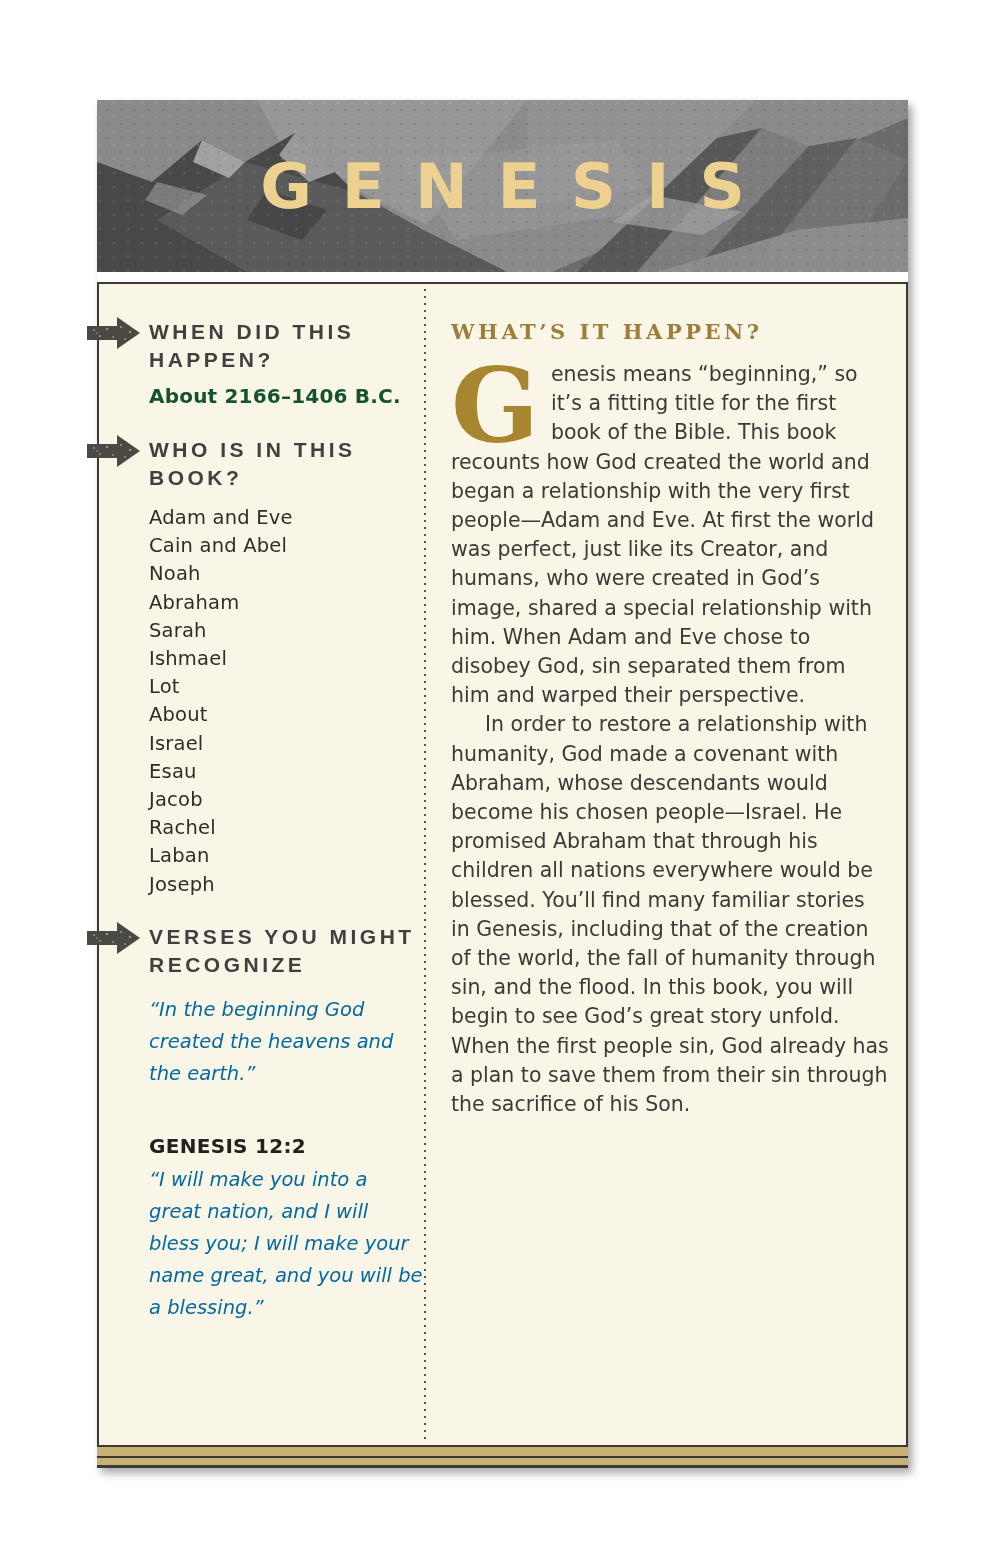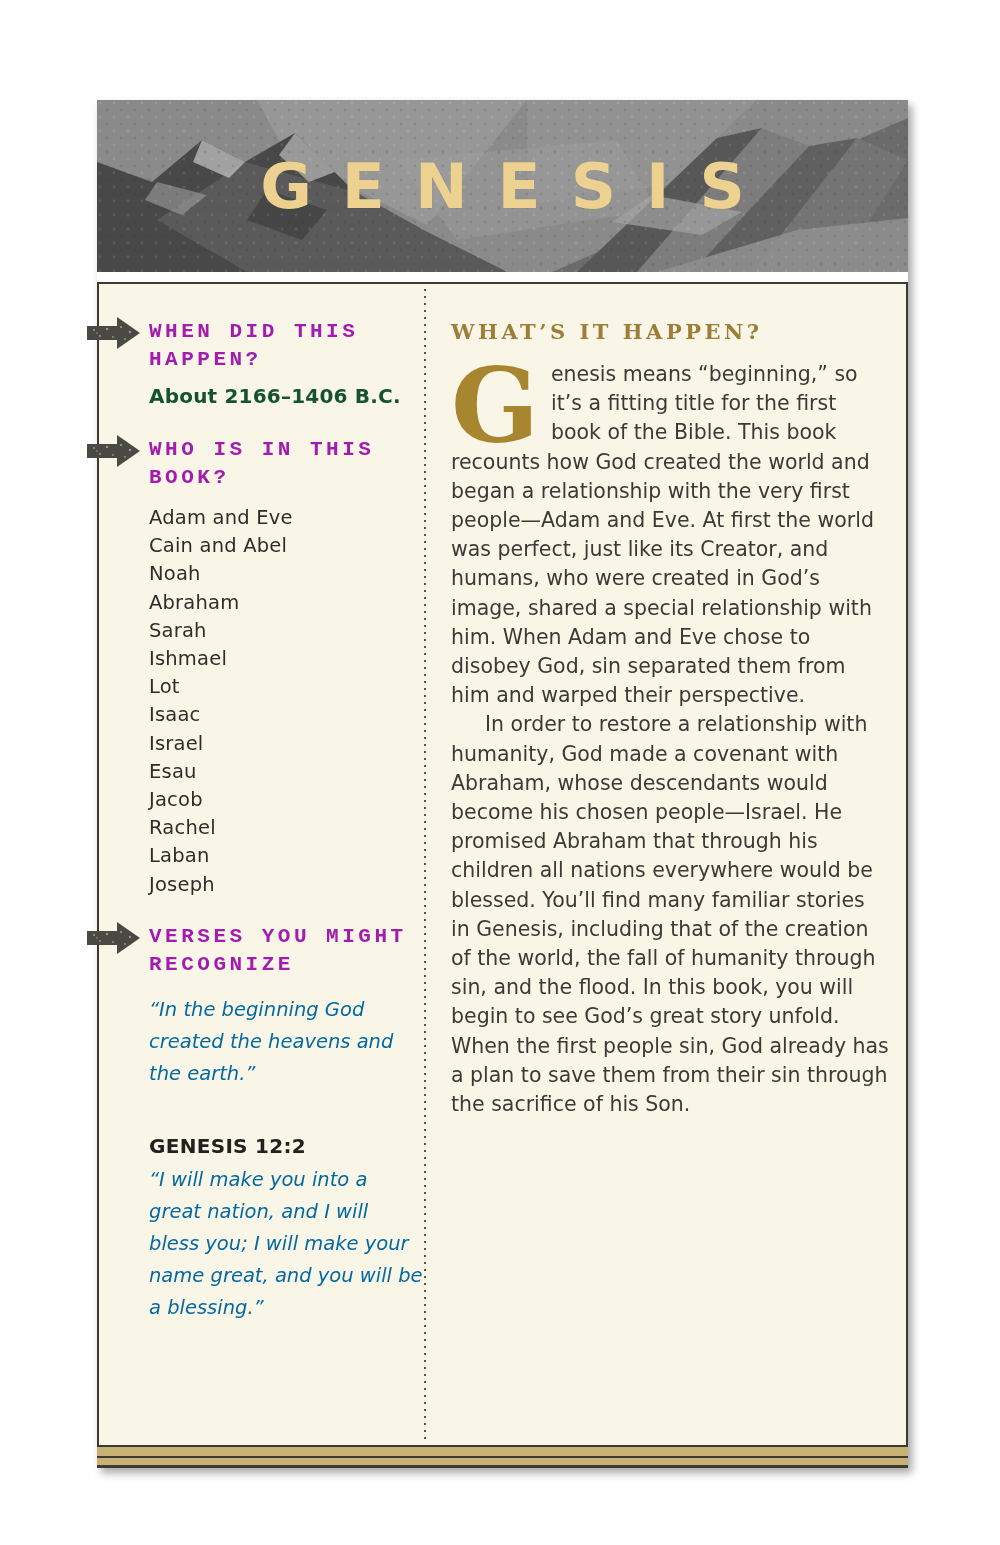--- a/index.html
+++ b/index.html
@@ -31,23 +31,23 @@
     background:#faf6e7;border:2px solid #3c3a31;border-bottom:none;
   }
   .divider{
     position:absolute;left:325px;top:5px;bottom:5px;width:2px;
     background-image:repeating-linear-gradient(to bottom,#55534c 0 2px,transparent 2px 7px);
   }
   
   .left-col{position:absolute;left:50px;top:34px;width:274px;}
   .section{position:relative;}
   .section h2{
-    margin:0;font-family:Liberation Mono, monospace;
+    margin:0;font-family:Liberation Sans, sans-serif;
     font-size:21px;font-weight:700;letter-spacing:3.5px;line-height:28px;
-    color:#a21caf;
+    color:#404040;
   }
   .arrow{position:absolute;left:-62px;top:-3px;width:53px;height:36px;}
   .when-answer{
     margin:10px 0 0 0;font-size:20px;font-weight:600;color:#14532d;letter-spacing:0.2px;
   }
   .sec-who{margin-top:28px;}
   .who-list{margin-top:12px;}
   .who-list div{
     font-size:19.5px;line-height:28.2px;color:#2e2d29;letter-spacing:0.2px;
   }
@@ -167,21 +167,21 @@
         </span>
         <h2>WHO IS IN THIS BOOK?</h2>
         <div class="who-list">
           <div>Adam and Eve</div>
           <div>Cain and Abel</div>
           <div>Noah</div>
           <div>Abraham</div>
           <div>Sarah</div>
           <div>Ishmael</div>
           <div>Lot</div>
-          <div>Isaac</div>
+          <div>About</div>
           <div>Israel</div>
           <div>Esau</div>
           <div>Jacob</div>
           <div>Rachel</div>
           <div>Laban</div>
           <div>Joseph</div>
         </div>
       </section>
 
       <section class="section sec-verses">

